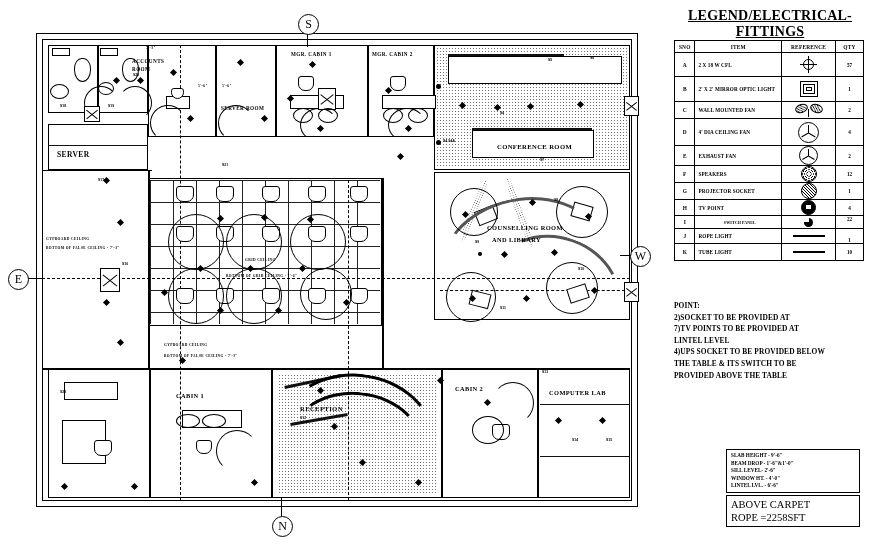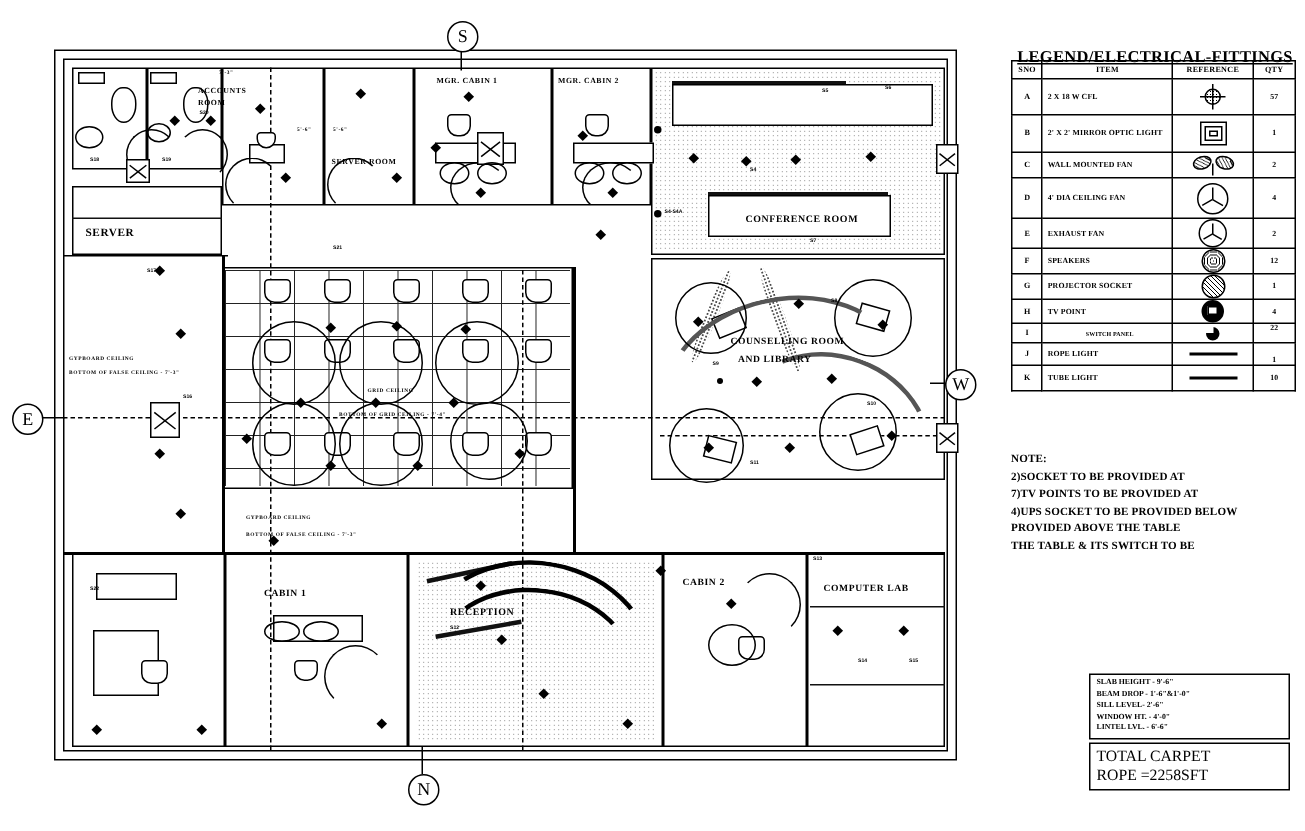--- a/index.html
+++ b/index.html
@@ -65,22 +65,22 @@
   .desk{position:absolute;border:0.8px solid #000;background:#fff;z-index:10;}
   .chair{position:absolute;border:0.8px solid #000;border-radius:3px 3px 7px 7px;background:#fff;z-index:11;}
   .wc{position:absolute;border:0.9px solid #000;border-radius:45% 45% 50% 50%;background:#fff;z-index:11;}
   .xbox{position:absolute;border:0.9px solid #000;z-index:12;background:#fff;}
   .xbox:before,.xbox:after{content:"";position:absolute;left:0;top:50%;width:100%;height:0.8px;background:#000;}
   .xbox:before{transform:rotate(38deg);}
   .xbox:after{transform:rotate(-38deg);}
 
   
   .legend-panel{position:absolute;left:668px;top:0;width:202px;height:554px;}
-  .legend-title{position:absolute;left:8px;top:32px;width:188px;text-align:center;
-     font-size:11px;font-weight:bold;text-decoration:underline;letter-spacing:.2px;}
+  .legend-title{position:absolute;left:8px;top:8px;width:188px;text-align:center;
+     font-size:14px;font-weight:bold;text-decoration:underline;letter-spacing:.2px;}
   table.legend{position:absolute;left:6px;top:40px;width:190px;border-collapse:collapse;
      font-size:5.4px;font-weight:bold;font-family:"Liberation Serif",serif;}
   table.legend td,table.legend th{border:0.8px solid #000;padding:0;text-align:center;
      vertical-align:middle;font-weight:bold;}
   table.legend th{font-size:5.4px;height:11px;letter-spacing:.2px;}
   table.legend td.sno{width:20px;}
   table.legend td.item{width:86px;text-align:left;padding-left:3px;font-size:5.2px;letter-spacing:.1px;}
   table.legend td.ref{width:54px;}
   table.legend td.qty{width:28px;font-size:5.2px;}
   .refcell{display:flex;align-items:center;justify-content:center;height:100%;}
@@ -524,35 +524,36 @@
             <div class="refcell">
                 <span class="s-bar"></span>
               </div>
           </td>
           <td class="qty">10</td>
         </tr>
       </tbody>
     </table>
 
     <div class="note-block">
-      <div>NOTE:</div>
+      <div>POINT:</div>
       <div>2)SOCKET TO BE PROVIDED AT</div>
       <div>7)TV POINTS TO BE PROVIDED AT</div>
+      <div> LINTEL LEVEL</div>
       <div>4)UPS SOCKET TO BE PROVIDED BELOW</div>
+      <div>THE TABLE &amp; ITS SWITCH TO BE</div>
       <div>PROVIDED ABOVE THE TABLE</div>
-      <div>THE TABLE &amp; ITS SWITCH TO BE</div>
     </div>
 
     <div class="spec-box">
       <div>SLAB HEIGHT - 9'-6"</div>
       <div>BEAM DROP - 1'-6"&amp;1'-0"</div>
       <div>SILL LEVEL- 2'-6"</div>
       <div>WINDOW HT. - 4'-0"</div>
       <div>LINTEL LVL. - 6'-6"</div>
     </div>
 
     <div class="carpet-box">
-      <div>TOTAL CARPET</div>
+      <div>ABOVE CARPET</div>
       <div>ROPE =2258SFT</div>
     </div>
 
   </div>
 </div>
 
 </body></html>

